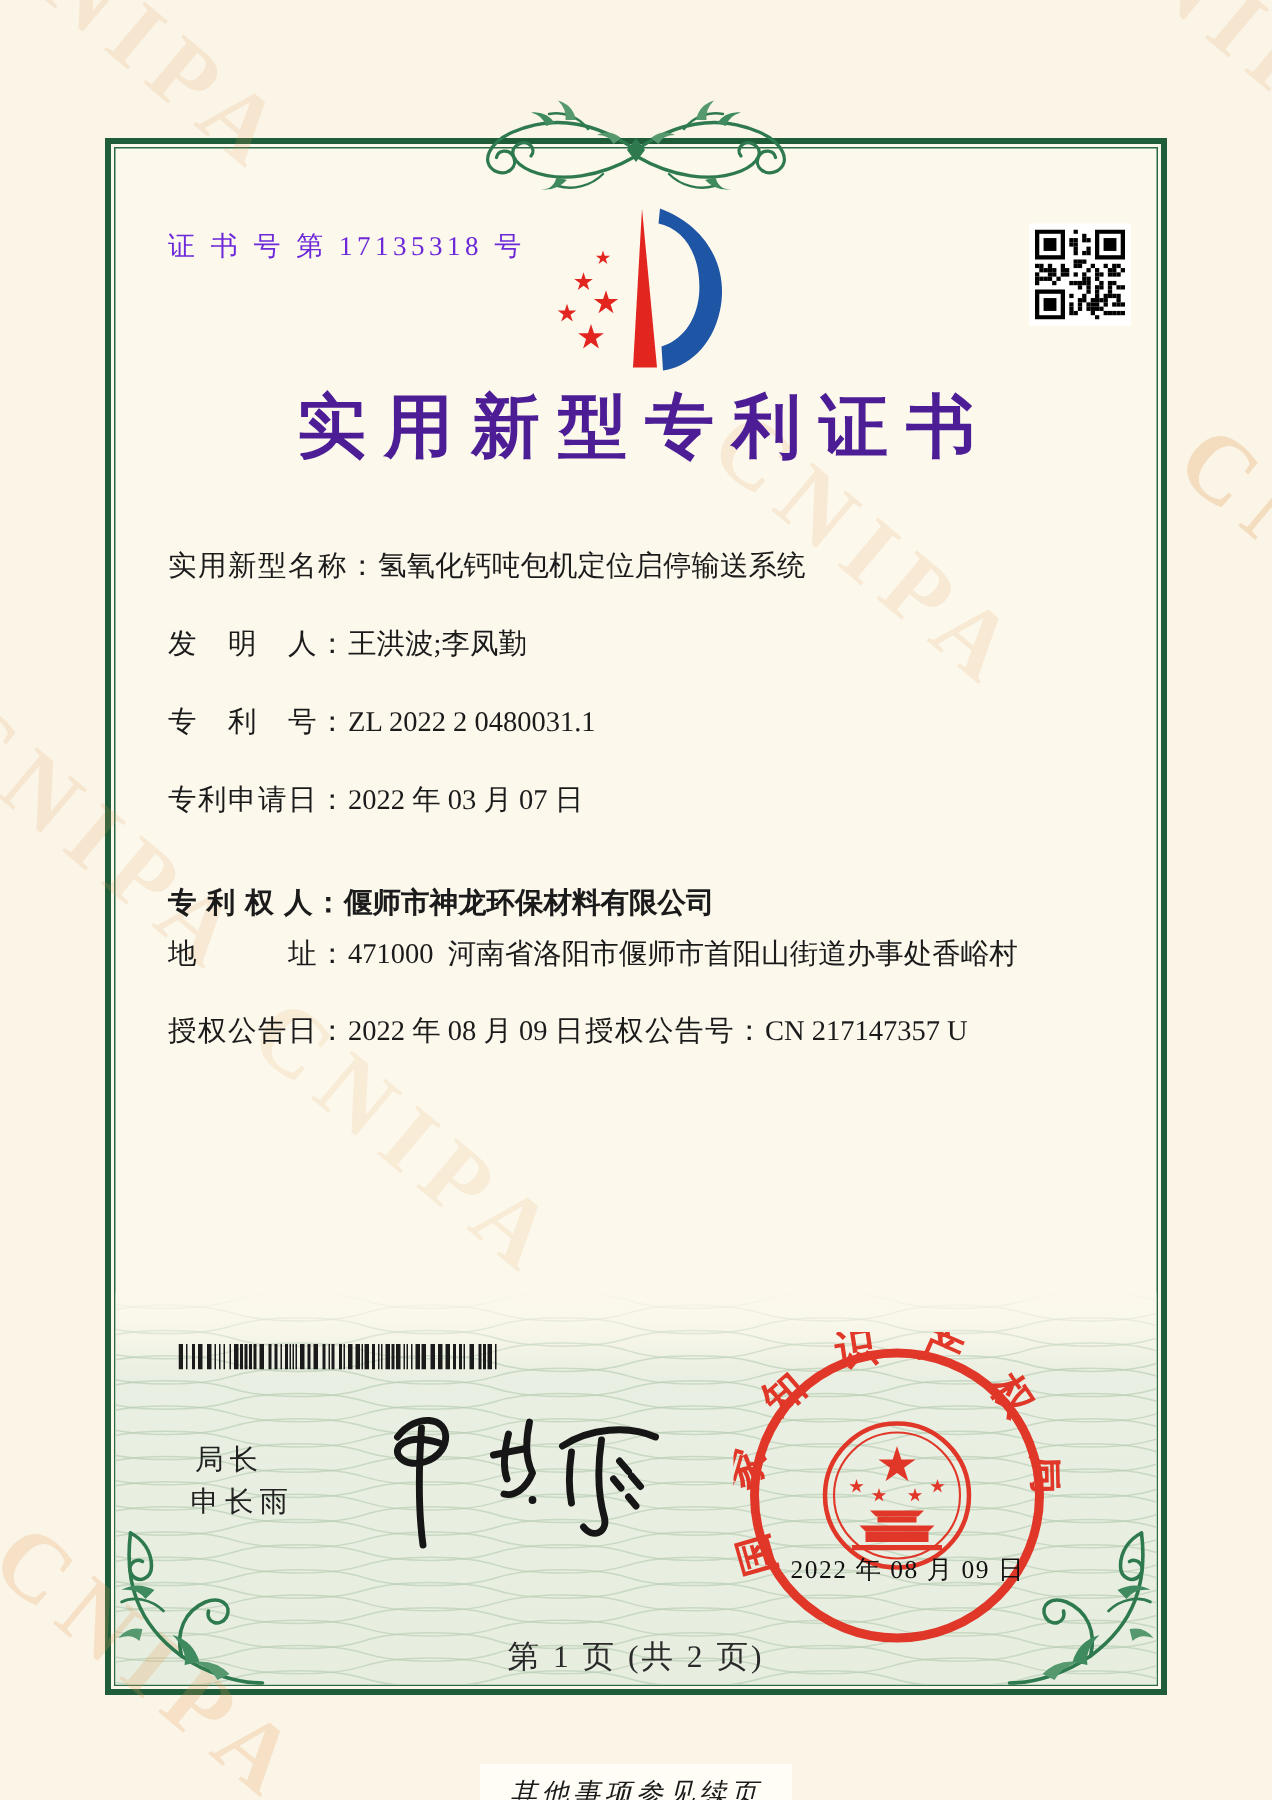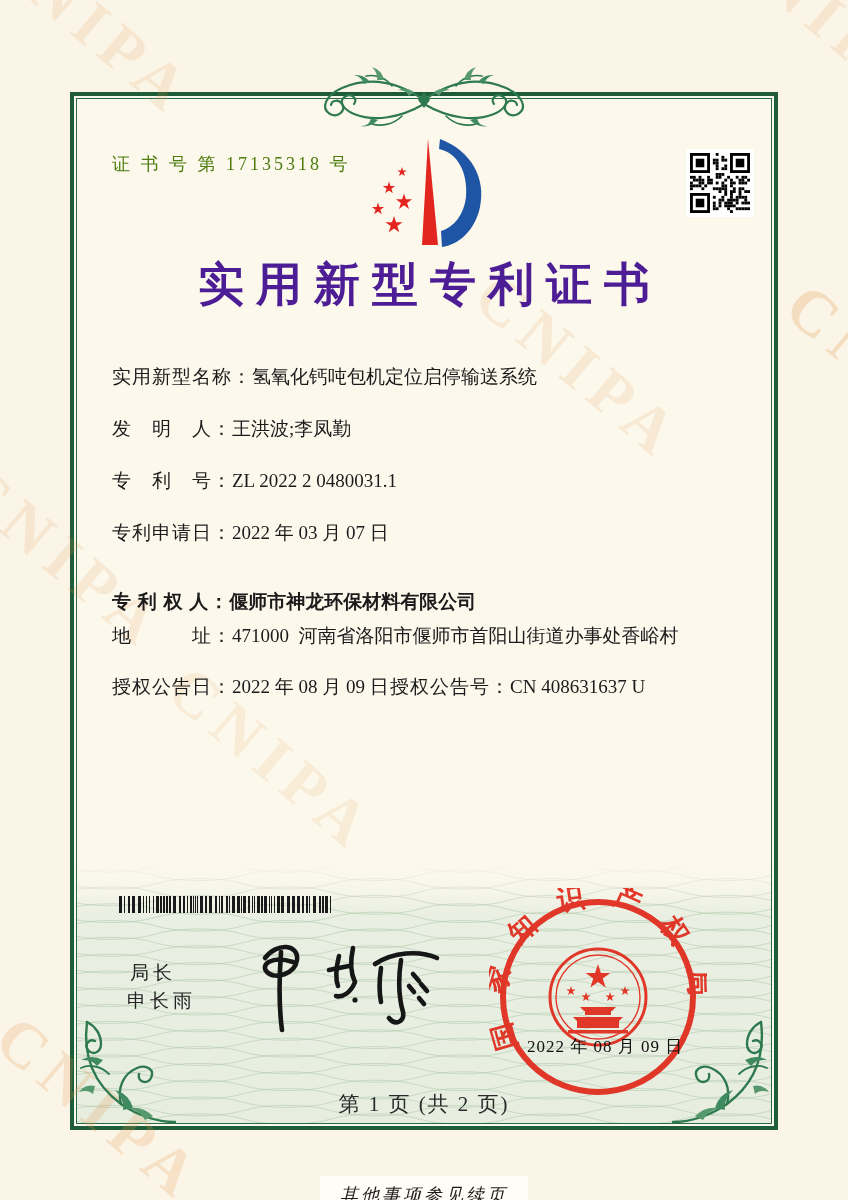--- a/index.html
+++ b/index.html
@@ -33,21 +33,21 @@
   .band-fade { position:absolute; left:0; right:0; top:0; height:48px;
     background:linear-gradient(180deg,#fcf8ec 0%, rgba(252,248,236,0) 100%); }
   
   .ornament-top { position:absolute; left:274px; top:56px; z-index:4; }
   .flourish { position:absolute; z-index:4; }
   .flourish.bl { left:73px;  top:1016px; }
   .flourish.br { left:667px; top:1016px; transform:scaleX(-1); }
   
   .cert-no {
     position:absolute; left:112px; top:152px; z-index:5;
-    font-size:18px; letter-spacing:3px; color:#4d7c0f;
+    font-size:18px; letter-spacing:3px; color:#6d28d9;
   }
   .logo { position:absolute; left:344px; top:136px; z-index:5; }
   .qr {
     position:absolute; left:686px; top:149px; width:68px; height:68px;
     background:#fff; padding:4px; z-index:5;
   }
   .title {
     position:absolute; left:0; right:0; top:254px; z-index:5;
     text-align:center; font-size:46px; font-weight:bold;
     letter-spacing:12px; color:#4c1d95; text-indent:12px;
@@ -334,21 +334,21 @@
     <span class="lbl">专利申请日：</span><span class="val">2022 年 03 月 07 日</span>
   </div>
   <div class="row" style="top:577px;font-weight:bold;">
     <span class="lbl">专 利 权 人：</span><span class="val">偃师市神龙环保材料有限公司</span>
   </div>
   <div class="row" style="top:611px;">
     <span class="lbl">地　　　址：</span><span class="val">471000  河南省洛阳市偃师市首阳山街道办事处香峪村</span>
   </div>
   <div class="row" style="top:662px; width:640px;">
     <span><span class="lbl">授权公告日：</span><span class="val">2022 年 08 月 09 日</span></span>
-    <span style="position:absolute; left:278px;"><span class="lbl">授权公告号：</span><span class="val">CN 408631637 U</span></span>
+    <span style="position:absolute; left:278px;"><span class="lbl">授权公告号：</span><span class="val">CN 217147357 U</span></span>
   </div>
 
 
   <div class="barcode"><svg id="bcsvg" width="216" height="17">
         <rect x="0" y="0" width="3" height="17" fill="#1a1a1a"></rect>
         <rect x="5" y="0" width="1" height="17" fill="#1a1a1a"></rect>
         <rect x="9" y="0" width="2" height="17" fill="#1a1a1a"></rect>
         <rect x="13" y="0" width="3" height="17" fill="#1a1a1a"></rect>
         <rect x="19" y="0" width="3" height="17" fill="#1a1a1a"></rect>
         <rect x="24" y="0" width="1" height="17" fill="#1a1a1a"></rect>

